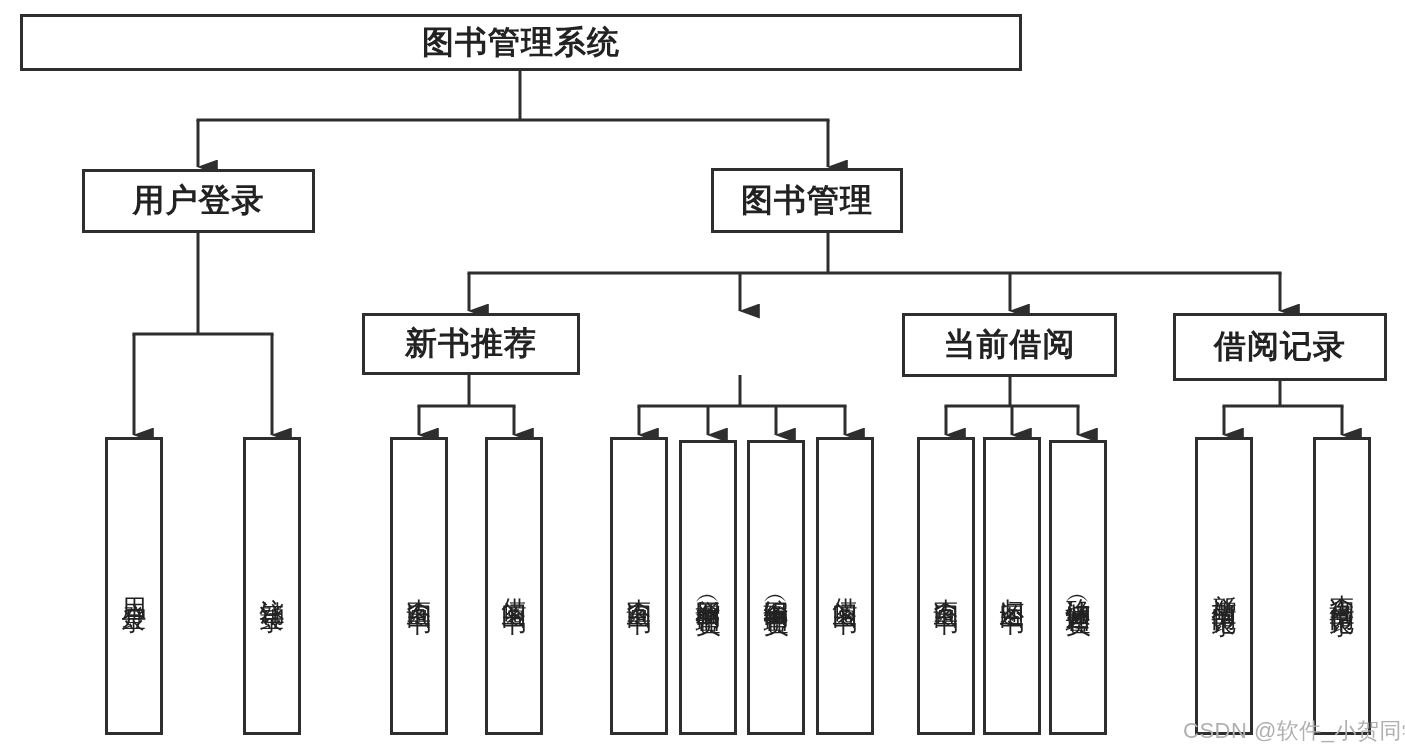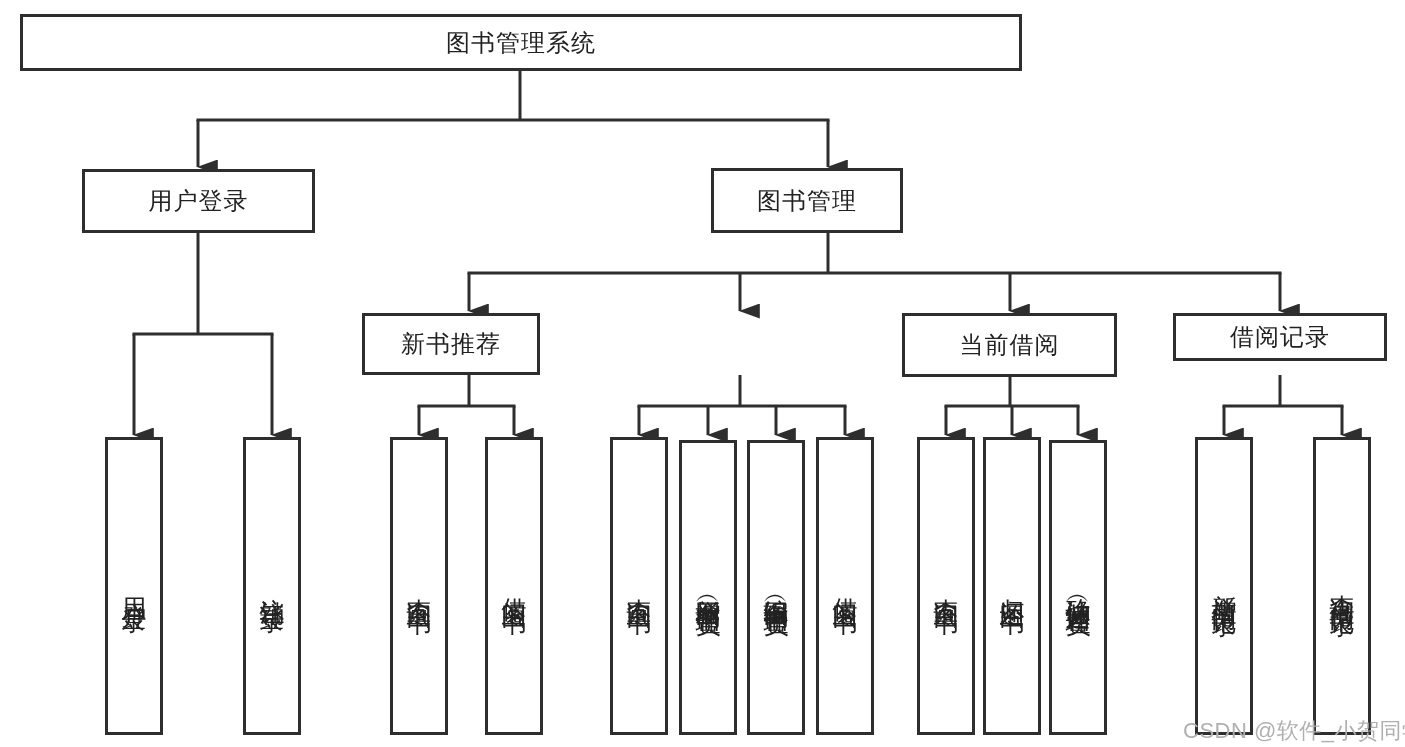--- a/index.html
+++ b/index.html
@@ -27,24 +27,25 @@
   .node {
     position: absolute;
     background: #ffffff;
     border: 3px solid var(--border);
     display: flex;
     align-items: center;
     justify-content: center;
     z-index: 2;
   }
   .hlabel {
-    font-size: 24px;
+    font-size: 32px;
     letter-spacing: 1px;
     color: var(--text);
     white-space: nowrap;
+    font-weight: bold;
   }
   .vtext {
     writing-mode: vertical-rl;
     text-orientation: mixed;
     font-size: 25px;
     line-height: 1;
     letter-spacing: 4px;
     color: var(--text);
     white-space: nowrap;
   }
@@ -118,27 +119,27 @@
     <span class="hlabel">图书管理系统</span>
   </div>
 
   <div class="node" style="left:82px; top:169px; width:233px; height:64px;">
     <span class="hlabel">用户登录</span>
   </div>
   <div class="node" style="left:711px; top:168px; width:192px; height:65px;">
     <span class="hlabel">图书管理</span>
   </div>
 
-  <div class="node" style="left:362px; top:313px; width:178px; height:62px;">
+  <div class="node" style="left:362px; top:313px; width:218px; height:62px;">
     <span class="hlabel">新书推荐</span>
   </div>
   <div class="node" style="left:902px; top:313px; width:215px; height:64px;">
     <span class="hlabel">当前借阅</span>
   </div>
-  <div class="node" style="left:1173px; top:313px; width:214px; height:48px;">
+  <div class="node" style="left:1173px; top:313px; width:214px; height:68px;">
     <span class="hlabel">借阅记录</span>
   </div>
 
   <div class="node" style="left:105px; top:437px; width:58px; height:298px;">
     <span class="vtext">用户登录</span>
   </div>
   <div class="node" style="left:243px; top:437px; width:58px; height:298px;">
     <span class="vtext">注销登录</span>
   </div>
 

